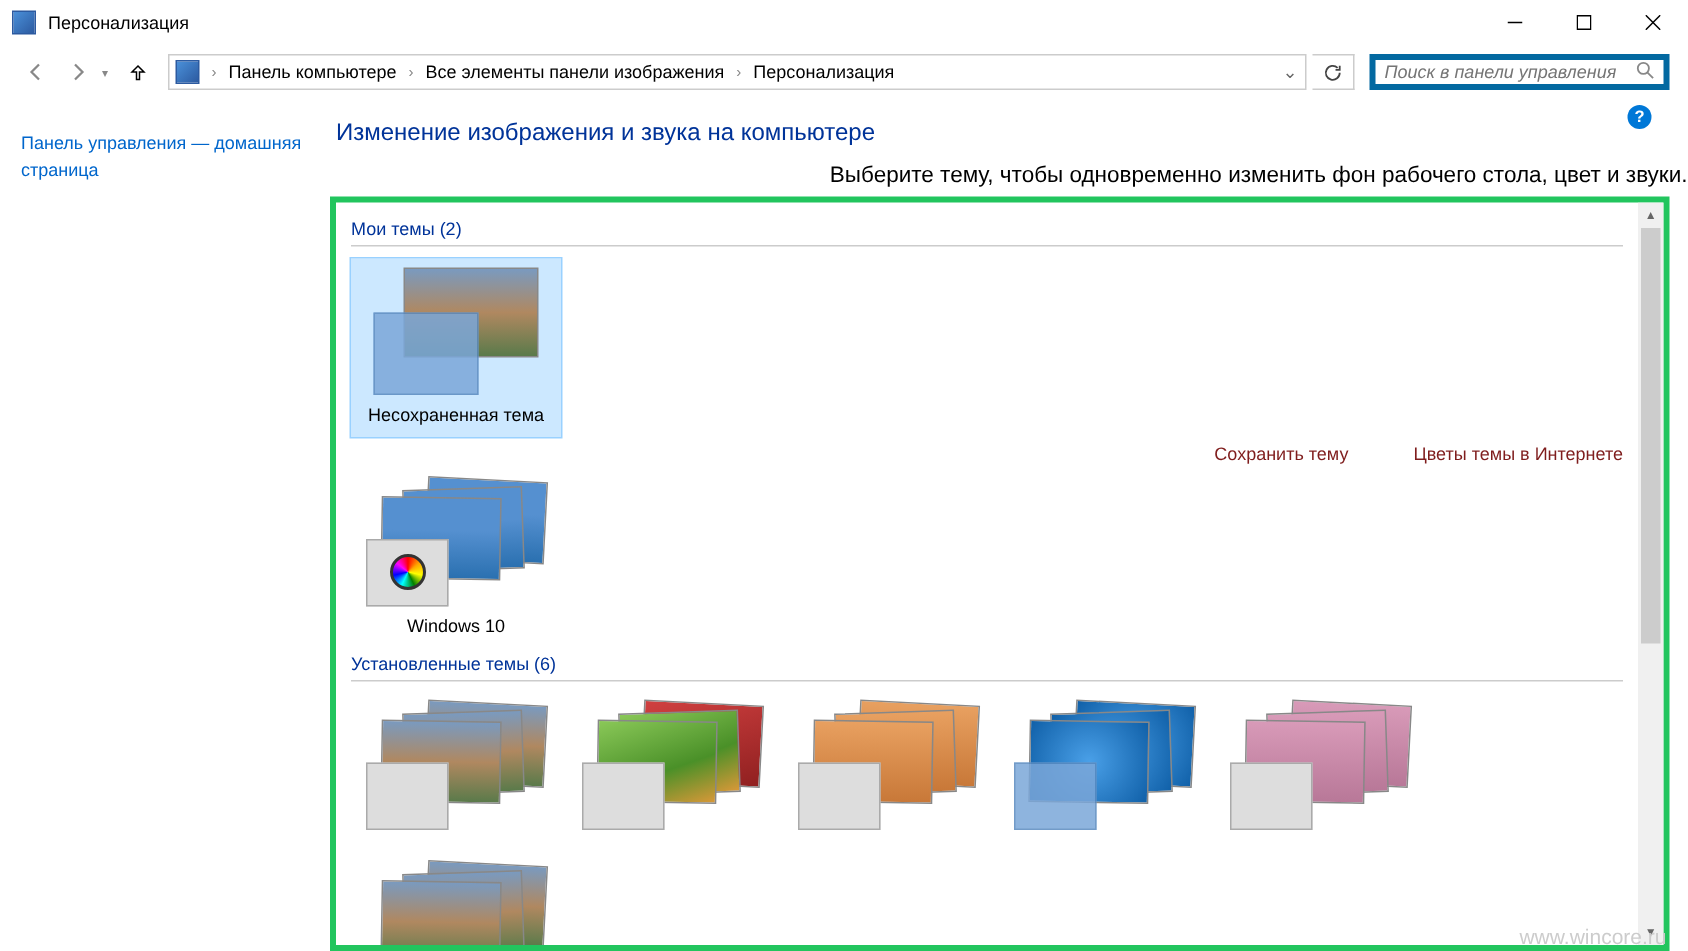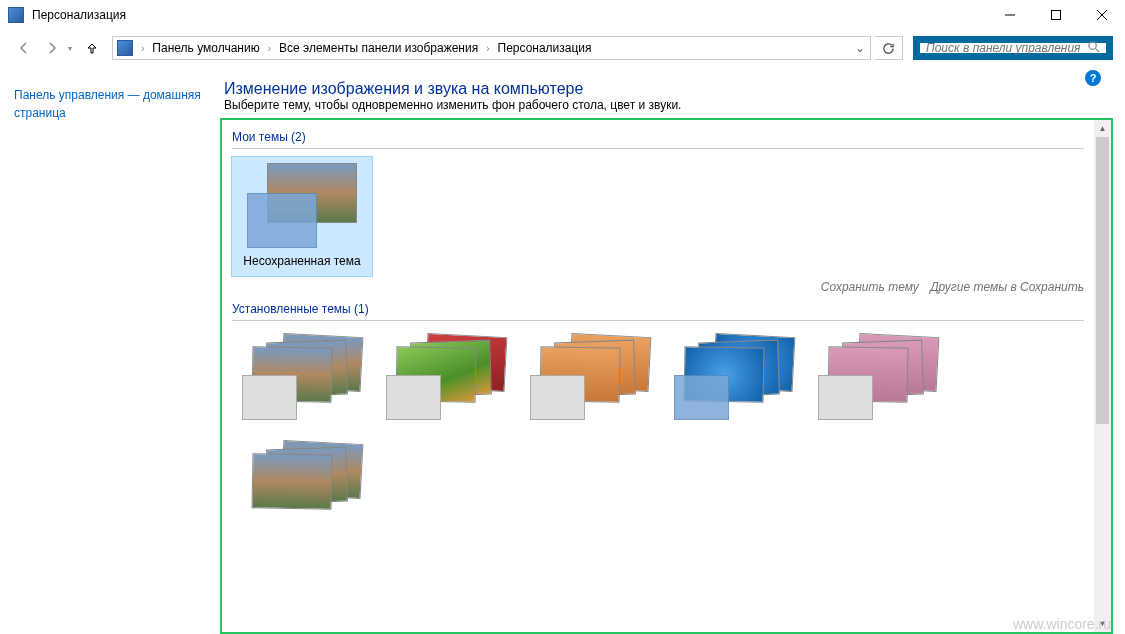--- a/index.html
+++ b/index.html
@@ -16,44 +16,44 @@
 
 .navbar { height: 36px; display: flex; align-items: center; padding: 0 12px; gap: 4px; }
 .nav-arrow { width: 24px; height: 24px; display: flex; align-items: center; justify-content: center; color: #888; cursor: default; }
 .nav-up { width: 24px; height: 24px; display: flex; align-items: center; justify-content: center; cursor: pointer; margin-left: 4px; }
 .addr-wrap { flex: 1; border: 1px solid #ccc; height: 24px; display: flex; align-items: center; margin-left: 4px; }
 .addr-icon { width: 16px; height: 16px; background: linear-gradient(135deg,#4a90d9,#2c5aa0); margin: 0 4px; border: 1px solid #2c5aa0; }
 .crumb { font-size: 12px; padding: 0 4px; cursor: pointer; }
 .crumb-sep { color: #888; font-size: 10px; padding: 0 4px; }
 .addr-drop { width: 20px; display: flex; align-items: center; justify-content: center; color: #666; margin-left: auto; cursor: pointer; }
 .refresh { width: 28px; height: 24px; border: 1px solid #ccc; border-left: none; display: flex; align-items: center; justify-content: center; cursor: pointer; }
-.search-box { width: 200px; height: 24px; border: 7px solid #0369a1; margin-left: 6px; display: flex; align-items: center; padding: 0 6px; }
+.search-box { width: 200px; height: 24px; border: 4px solid #0369a1; margin-left: 6px; display: flex; align-items: center; padding: 0 6px; }
 .search-box input { border: none; outline: none; flex: 1; font-size: 12px; font-style: italic; color: #888; background: transparent; }
 .search-box .si { color: #888; }
 
 
 .body { display: flex; height: calc(100% - 66px); position: relative; }
 .help-icon { position: absolute; right: 24px; top: 4px; width: 16px; height: 16px; background: #0078d7; border-radius: 50%; color: #fff; font-size: 11px; font-weight: bold; display: flex; align-items: center; justify-content: center; cursor: pointer; }
 
 .sidebar { width: 220px; padding: 20px 14px; }
 .sidebar-link { color: #0066cc; font-size: 12px; line-height: 1.5; cursor: pointer; }
 
 .main { flex: 1; padding: 14px 0 0 0; overflow: hidden; display: flex; flex-direction: column; }
-.main-title { color: #003399; font-size: 16px; font-weight: 400; padding-left: 4px; }
-.main-desc { font-size: 12px; margin-bottom: 6px; padding-left: 4px; }
-.panel { border: 2px solid #22c55e; flex: 1; overflow: hidden; position: relative; display: flex; margin-right: 12px; }
+.main-title { color: #003399; font-size: 16px; font-weight: 400; margin-bottom: 10px; padding-left: 4px; }
+.main-desc { font-size: 15px; margin-bottom: 6px; padding-left: 4px; text-align: right; }
+.panel { border: 4px solid #22c55e; flex: 1; overflow: hidden; position: relative; display: flex; margin-right: 12px; }
 .panel-content { flex: 1; overflow-y: auto; padding: 6px 10px; }
 .panel-scroll { width: 17px; background: #f0f0f0; display: flex; flex-direction: column; }
 .scroll-arrow { height: 17px; display: flex; align-items: center; justify-content: center; color: #666; font-size: 8px; cursor: pointer; }
 .scroll-track { flex: 1; position: relative; }
 .scroll-thumb { position: absolute; left: 2px; right: 2px; top: 0; height: 60%; background: #ccc; cursor: pointer; }
 
 .section-head { color: #003399; font-size: 12px; border-bottom: 1px solid #ccc; padding: 4px 0; margin-bottom: 8px; }
 .section-links { text-align: right; padding: 4px 0; font-size: 12px; }
-.section-links a { color: #737373; cursor: pointer; margin-left: 8px; font-style: italic; }
+.section-links a { color: #7f1d1d; cursor: pointer; margin-left: 40px; }
 
 .themes-row { display: flex; flex-wrap: wrap; gap: 4px; }
 .theme-item { width: 140px; display: flex; flex-direction: column; align-items: center; padding: 6px 4px; cursor: pointer; }
 .theme-item.selected { background: #cce8ff; outline: 1px solid #99d1ff; }
 .theme-preview { position: relative; width: 110px; height: 85px; margin-bottom: 6px; }
 .theme-bg { position: absolute; right: 0; top: 0; width: 90px; height: 60px; background: #666; border: 1px solid #888; }
 .theme-fg { position: absolute; left: 0; bottom: 0; width: 70px; height: 55px; background: #7ba7d9; border: 1px solid #5a8abf; opacity: 0.85; }
 .theme-label { font-size: 12px; text-align: center; line-height: 1.3; }
 
 
@@ -118,21 +118,21 @@
   <span style="color:#888;font-size:8px;">▾</span>
   <div class="nav-up">
       <svg width="14" height="14" viewBox="0 0 14 14">
         <path d="M7 3 L11 7 L8 7 L8 12 L6 12 L6 7 L3 7 Z" fill="none" stroke="currentColor" stroke-width="1"></path>
       </svg>
     </div>
 
   <div class="addr-wrap">
     <div class="addr-icon"></div>
     <span class="crumb-sep">›</span>
-    <span class="crumb">Панель умолчанию</span>
+    <span class="crumb">Панель компьютере</span>
     <span class="crumb-sep">›</span>
     <span class="crumb">Все элементы панели изображения</span>
     <span class="crumb-sep">›</span>
     <span class="crumb">Персонализация</span>
     <div class="addr-drop">⌄</div>
   </div>
   <div class="refresh">
       <svg width="13" height="13" viewBox="0 0 14 14">
         <path d="M12 7 A5 5 0 1 1 10.5 3.5 M12 2 L12 5 L9 5" fill="none" stroke="#444" stroke-width="1.3"></path>
       </svg>
@@ -166,27 +166,38 @@
             <div class="theme-preview">
               <div class="theme-bg bg-yosemite"></div>
                 <div class="theme-fg"></div>
             </div>
             <div class="theme-label">Несохраненная тема</div>
           </div>
         </div>
 
         <div class="section-links">
           <a>Сохранить тему</a>
-          <a>Другие темы в Сохранить</a>
+          <a>Цветы темы в Интернете</a>
         </div>
 
         <div class="themes-row">
-        </div>
-
-        <div class="section-head">Установленные темы (1)</div>
+          <div class="theme-item">
+            <div class="stack">
+              <div class="card c1 bg-beach"></div>
+                <div class="card c2 bg-beach"></div>
+                <div class="card c3 bg-beach"></div>
+              <div class="tile">
+                  <div class="palette"></div>
+                </div>
+            </div>
+            <div class="theme-label">Windows 10</div>
+          </div>
+        </div>
+
+        <div class="section-head">Установленные темы (6)</div>
         <div class="themes-row">
           <div class="theme-item">
             <div class="stack">
               <div class="card c1 bg-yosemite"></div>
                 <div class="card c2 bg-yosemite"></div>
                 <div class="card c3 bg-yosemite"></div>
               <div class="tile"></div>
             </div>
           </div>
           <div class="theme-item">

